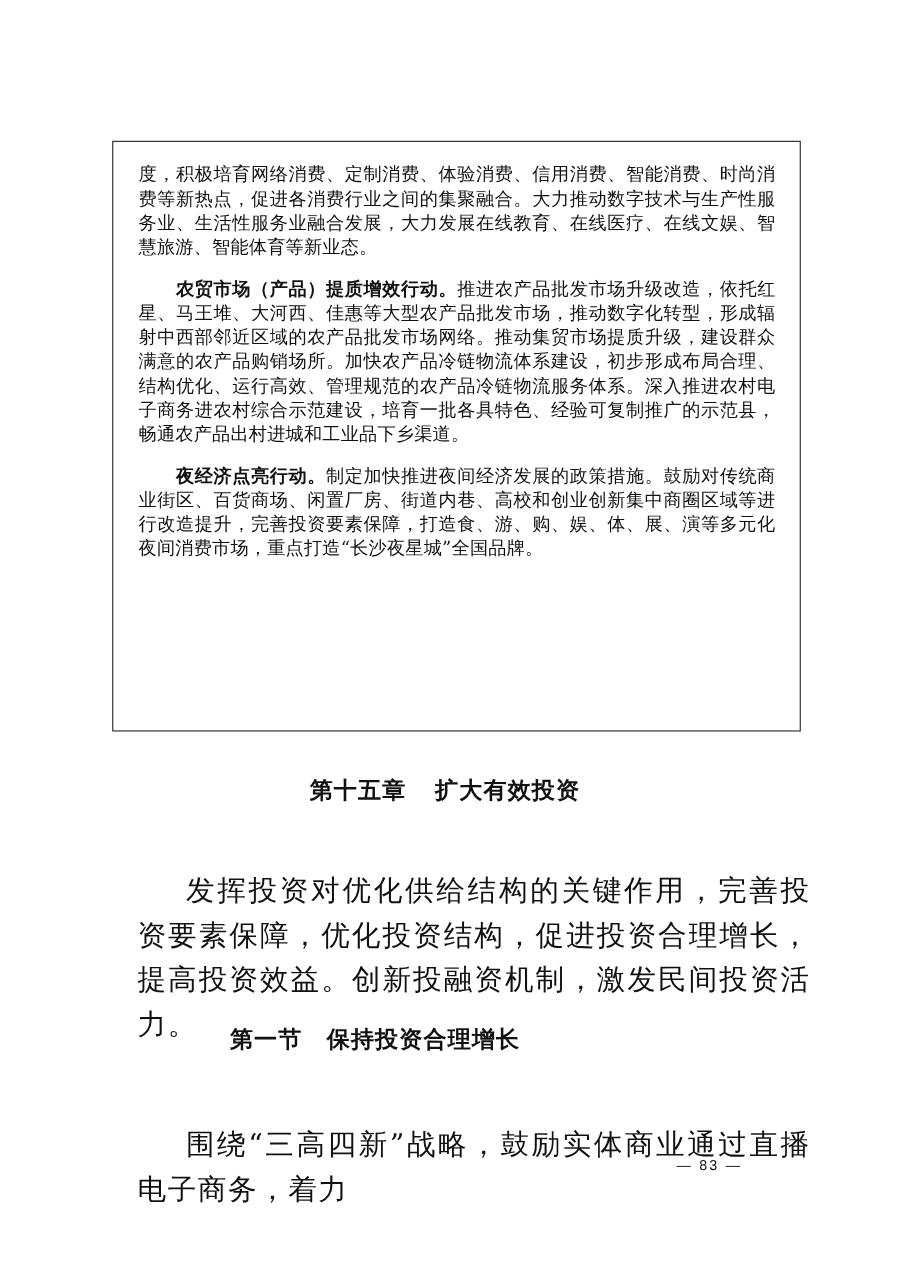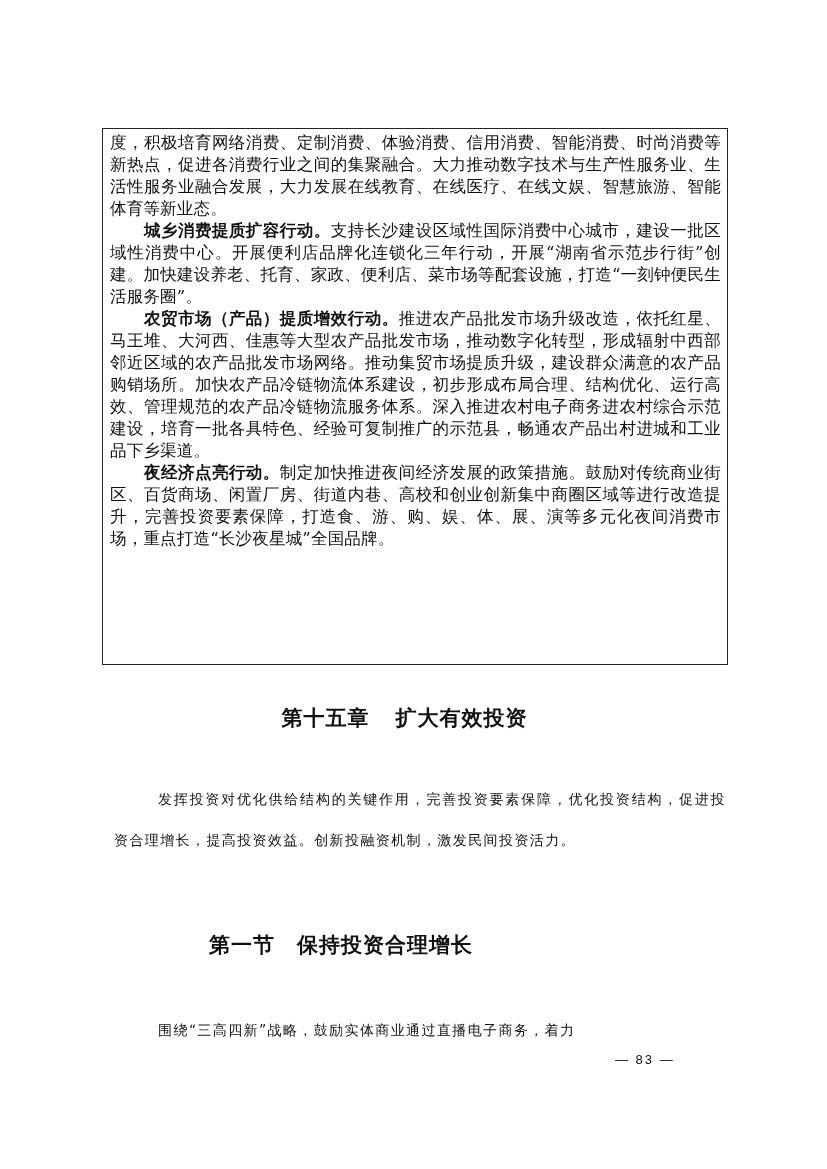--- a/index.html
+++ b/index.html
@@ -1,47 +1,44 @@
 <!DOCTYPE html>
 <html><head>
 <meta charset="utf-8">
 <style>
   html, body { margin: 0; padding: 0; background: #ffffff; }
   body { width: 827px; height: 1169px; position: relative; overflow: hidden;
          font-family: "DejaVu Serif", "Liberation Serif", serif; color: #111; }
   .box { position: absolute; left: 102px; top: 128px; width: 626px; height: 537px;
          border: 1.5px solid #222; box-sizing: border-box; padding: 3px 6px 0 7px; }
-  .box p { margin: 0; font-size: 16.5px; line-height: 22px; text-align: justify;
+  .box p { margin: 16px; font-size: 16.5px; line-height: 22px; text-align: justify;
            letter-spacing: 0.2px; }
   .box p.indent { text-indent: 34px; }
   .box b { font-family: "DejaVu Sans", "Liberation Sans", sans-serif; font-weight: bold; }
   .chapter { position: absolute; left: 0; width: 809px; top: 704px; text-align: center;
              font-family: "DejaVu Sans", "Liberation Sans", sans-serif; font-size: 21px;
              font-weight: bold; letter-spacing: 1px; }
   .chapter .gap { display: inline-block; width: 26px; }
-  .body { position: absolute; left: 110px; width: 612px; margin: 4px;
-          font-size: 14px; line-height: 40.5px; text-align: justify; letter-spacing: 1.4px; }
+  .body { position: absolute; left: 110px; width: 612px; margin: 15px;
+          font-size: 26px; line-height: 40.5px; text-align: justify; letter-spacing: 1.4px; }
   .body.p1 { top: 775px; text-indent: 44px; }
   .body.p2 { top: 1006px; text-indent: 44px; }
   .section { position: absolute; left: 0; width: 682px; top: 931px; text-align: center;
              font-family: "DejaVu Serif", "Liberation Serif", serif; font-size: 21px;
              font-weight: bold; letter-spacing: 1px; }
   .section .gap { display: inline-block; width: 22px; }
   .pagenum { position: absolute; left: 615px; top: 1052px; font-size: 13px;
              font-family: Liberation Sans, sans-serif; letter-spacing: 2px; }
 </style>
 </head>
 <body>
 
 <div class="box">
   <p>
     <b></b><span>度，积极培育网络消费、定制消费、体验消费、信用消费、智能消费、时尚消费等新热点，促进各消费行业之间的集聚融合。大力推动数字技术与生产性服务业、生活性服务业融合发展，大力发展在线教育、在线医疗、在线文娱、智慧旅游、智能体育等新业态。</span>
-  </p>
-  <p class="indent">
-    <b>城乡消费提质扩容行动。</b><span>支持长沙建设区域性国际消费中心城市，建设一批区域性消费中心。开展便利店品牌化连锁化三年行动，开展“湖南省示范步行街”创建。加快建设养老、托育、家政、便利店、菜市场等配套设施，打造“一刻钟便民生活服务圈”。</span>
   </p>
   <p class="indent">
     <b>农贸市场（产品）提质增效行动。</b><span>推进农产品批发市场升级改造，依托红星、马王堆、大河西、佳惠等大型农产品批发市场，推动数字化转型，形成辐射中西部邻近区域的农产品批发市场网络。推动集贸市场提质升级，建设群众满意的农产品购销场所。加快农产品冷链物流体系建设，初步形成布局合理、结构优化、运行高效、管理规范的农产品冷链物流服务体系。深入推进农村电子商务进农村综合示范建设，培育一批各具特色、经验可复制推广的示范县，畅通农产品出村进城和工业品下乡渠道。</span>
   </p>
   <p class="indent">
     <b>夜经济点亮行动。</b><span>制定加快推进夜间经济发展的政策措施。鼓励对传统商业街区、百货商场、闲置厂房、街道内巷、高校和创业创新集中商圈区域等进行改造提升，完善投资要素保障，打造食、游、购、娱、体、展、演等多元化夜间消费市场，重点打造“长沙夜星城”全国品牌。</span>
   </p>
 </div>
 
 <div class="chapter">

